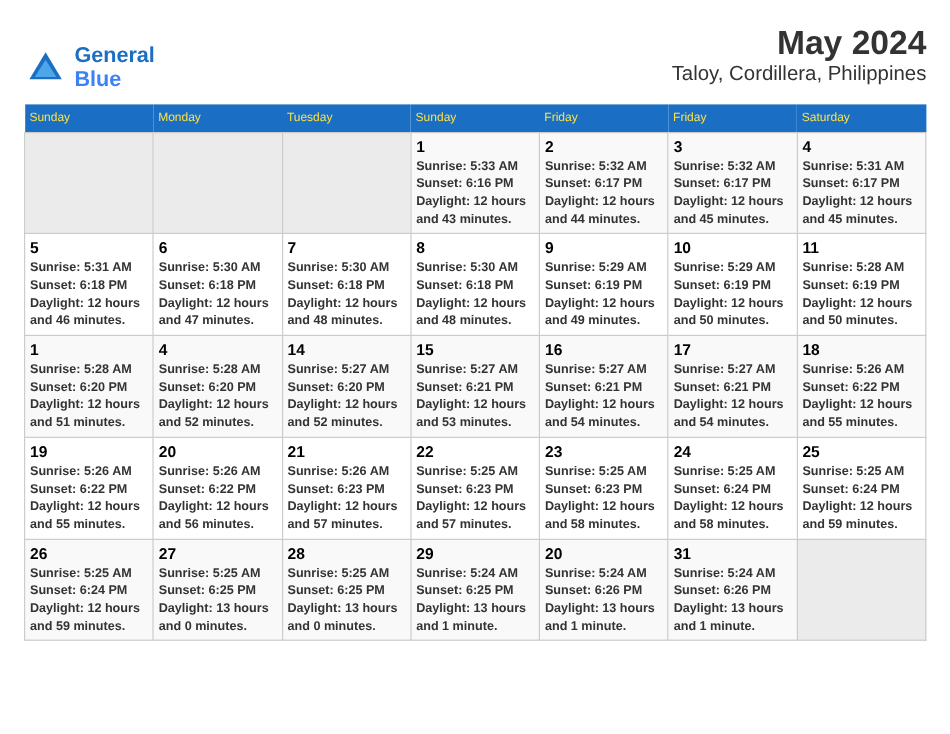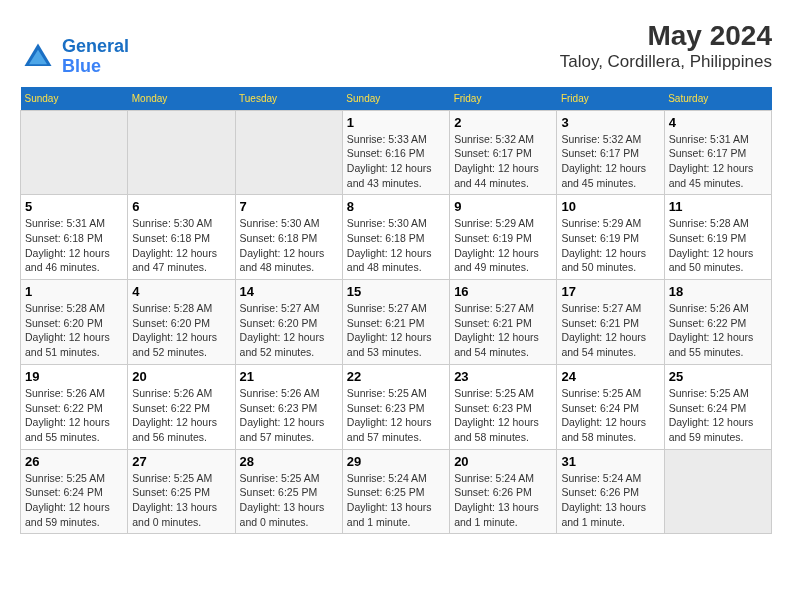--- a/index.html
+++ b/index.html
@@ -74,20 +74,21 @@
     .day-number {
       font-weight: bold;
       font-size: 13px;
       margin-bottom: 2px;
       display: block;
     }
     .day-info {
       color: #333;
       line-height: 1.4;
       font-size: 10.5px;
+      font-weight: bold;
     }
     .empty-cell {
       background: #f0f0f0 !important;
     }
     tbody tr:nth-child(odd) .empty-cell {
       background: #ebebeb !important;
     }
   </style>
 </head>
 <body>

